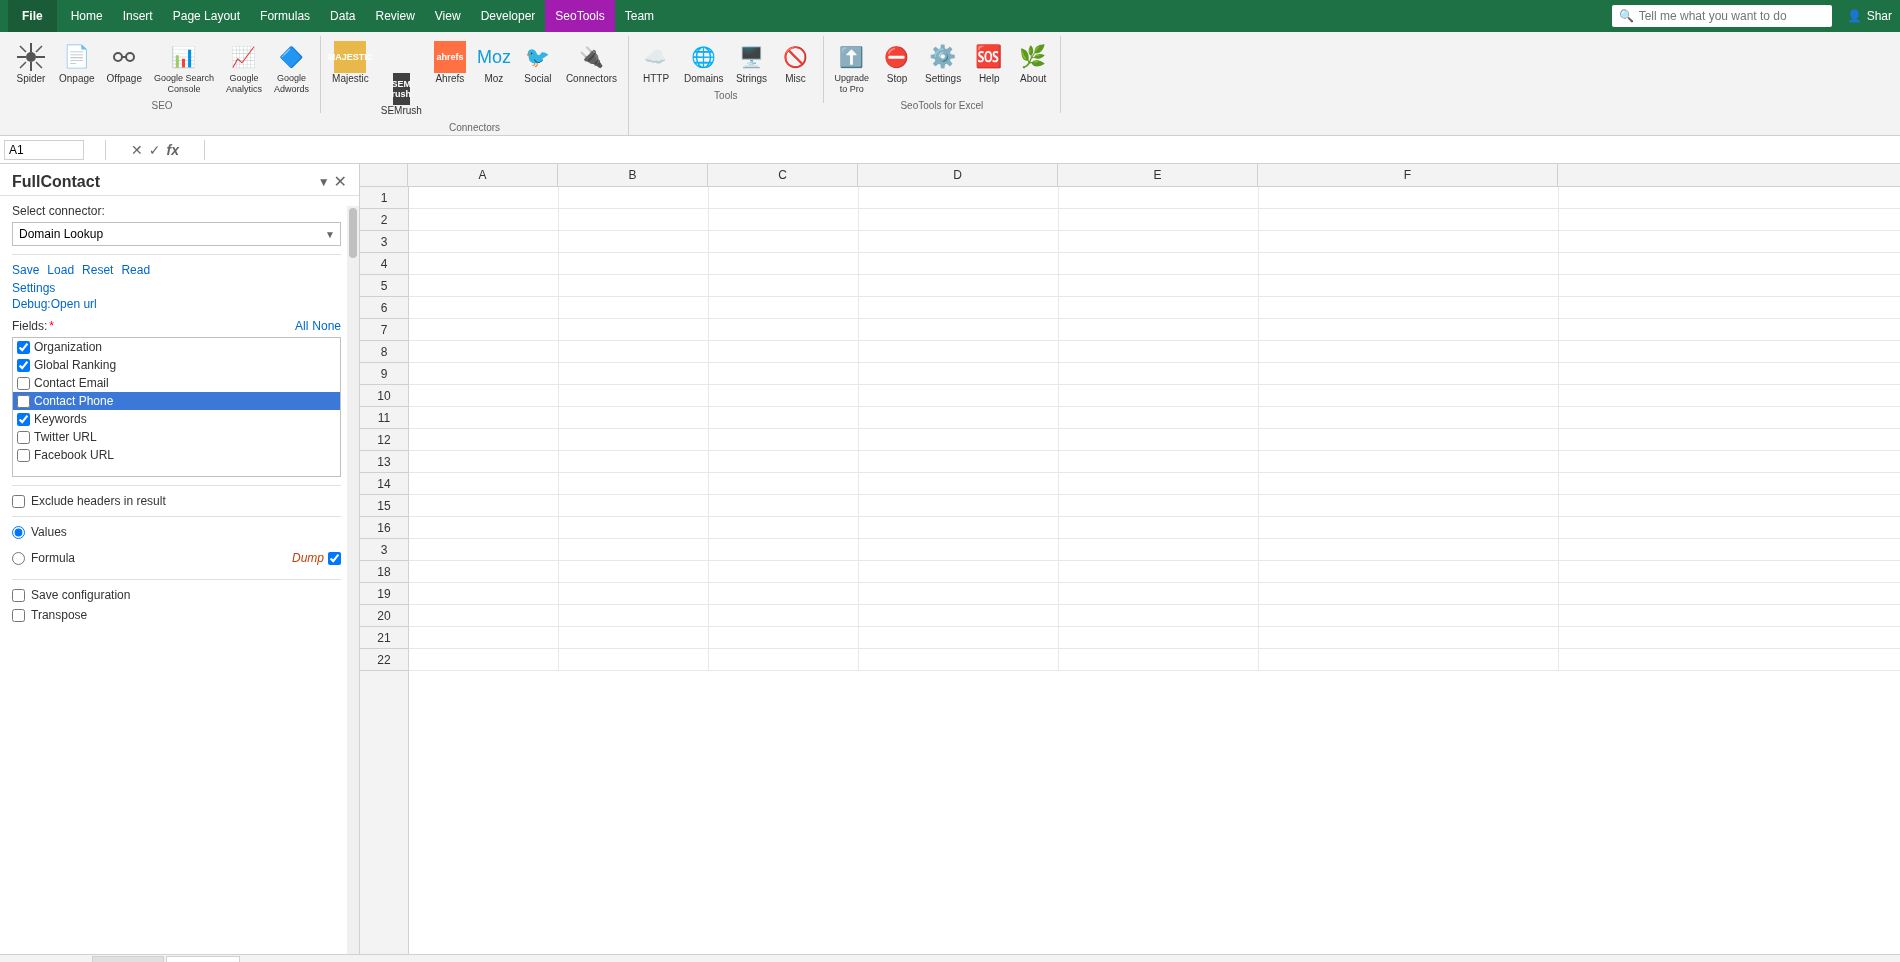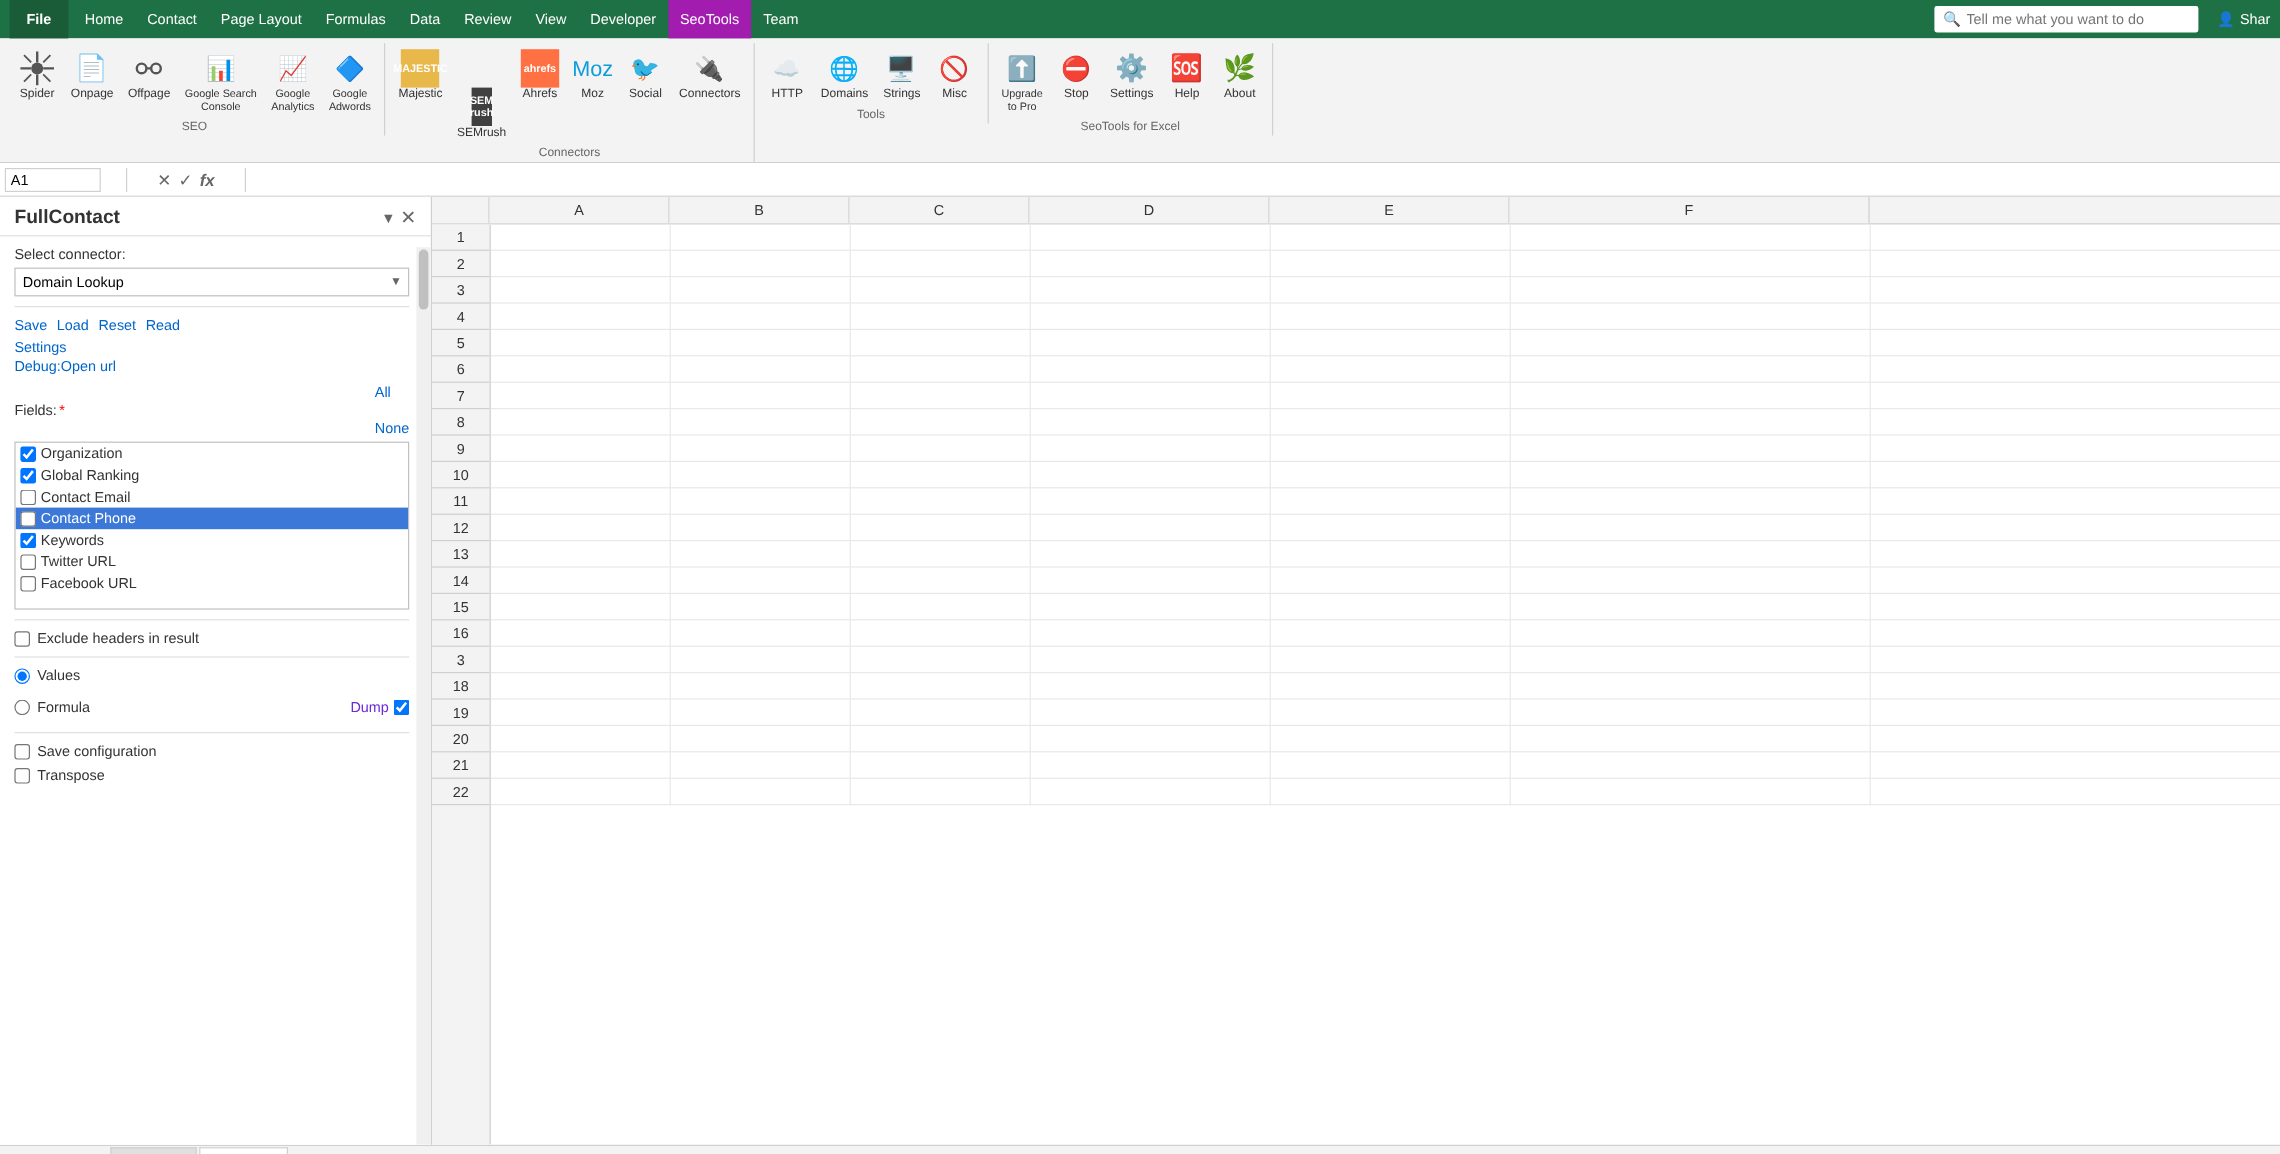--- a/index.html
+++ b/index.html
@@ -46,42 +46,42 @@
     .connector-select { width: 100%; padding: 4px 6px; border: 1px solid #c0c0c0; background: white; font-size: 12px; cursor: pointer; appearance: none; -webkit-appearance: none; position: relative; }
     .select-wrapper { position: relative; }
     .select-wrapper::after { content: '▼'; position: absolute; right: 6px; top: 50%; transform: translateY(-50%); font-size: 10px; color: #666; pointer-events: none; }
     .action-links { display: flex; gap: 8px; margin: 8px 0 4px 0; }
     .action-link { color: #0066cc; text-decoration: none; font-size: 12px; cursor: pointer; }
     .settings-link { color: #0066cc; text-decoration: none; font-size: 12px; cursor: pointer; display: block; margin-bottom: 2px; }
     .debug-link { color: #0066cc; text-decoration: none; font-size: 12px; cursor: pointer; display: block; margin-bottom: 8px; }
     .required { color: red; margin-left: 2px; }
     .domain-input { width: 100%; border: 1px solid #999; padding: 3px 4px; font-size: 12px; margin-bottom: 8px; outline: none; }
     .fields-header { display: flex; align-items: center; justify-content: space-between; margin-bottom: 4px; }
-    .fields-links { display: flex; gap: 16px; flex-direction: column; }
+    .fields-links { display: flex; gap: 4px; }
     .fields-link { color: #0066cc; font-size: 12px; cursor: pointer; text-decoration: none; }
     .fields-list { border: 1px solid #c0c0c0; height: 140px; overflow-y: auto; background: white; position: relative; }
     .fields-list-inner { padding: 0; }
     .field-item { display: flex; align-items: center; padding: 2px 4px; font-size: 12px; color: #333; cursor: pointer; gap: 4px; }
     .field-item.selected { background: #3c78d8; color: white; }
     .field-item input[type="checkbox"] { margin: 0; cursor: pointer; width: 13px; height: 13px; }
     .field-item.selected input[type="checkbox"] { accent-color: white; }
 
     .separator { height: 1px; background: #e0e0e0; margin: 8px 0; }
 
     .checkbox-row { display: flex; align-items: center; gap: 6px; margin: 6px 0; }
     .checkbox-row input[type="checkbox"] { width: 13px; height: 13px; cursor: pointer; }
     .checkbox-label { font-size: 12px; color: #333; }
 
     .radio-row { display: flex; align-items: center; gap: 6px; margin: 6px 0; }
     .radio-row input[type="radio"] { cursor: pointer; }
     .radio-label { font-size: 12px; color: #333; }
 
     .formula-row { display: flex; align-items: center; justify-content: space-between; margin: 4px 0; }
     .dump-row { display: flex; align-items: center; gap: 4px; }
-    .dump-label { font-size: 12px; color: #6d28d9; }
+    .dump-label { font-size: 12px; color: #c2410c; font-style: italic; }
     .dump-check { width: 13px; height: 13px; cursor: pointer; }
 
     
     .spreadsheet { flex: 1; display: flex; flex-direction: column; overflow: hidden; }
     .col-headers { display: flex; background: #f3f3f3; border-bottom: 1px solid #d0d0d0; }
     .row-header-spacer { width: 48px; min-width: 48px; border-right: 1px solid #d0d0d0; background: #f3f3f3; height: 22px; }
     .col-header { width: 120px; min-width: 120px; height: 22px; border-right: 1px solid #d0d0d0; display: flex; align-items: center; justify-content: center; font-size: 12px; color: #333; background: #f3f3f3; cursor: pointer; }
     .spreadsheet-body { flex: 1; overflow: auto; display: flex; }
     .row-headers { display: flex; flex-direction: column; background: #f3f3f3; border-right: 1px solid #d0d0d0; }
     .row-header { width: 48px; height: 22px; border-bottom: 1px solid #d0d0d0; display: flex; align-items: center; justify-content: center; font-size: 12px; color: #333; cursor: pointer; }
@@ -110,21 +110,21 @@
     .sidebar-body::-webkit-scrollbar-track { background: #f0f0f0; }
     .sidebar-body::-webkit-scrollbar-thumb { background: #c0c0c0; border-radius: 4px; }
   </style>
 </head>
 <body>
 
 <div class="title-bar">
   <button class="file-btn">File</button>
   <div class="menu-items">
     <span class="menu-item">Home</span>
-    <span class="menu-item">Contact</span>
+    <span class="menu-item">Insert</span>
     <span class="menu-item">Page Layout</span>
     <span class="menu-item">Formulas</span>
     <span class="menu-item">Data</span>
     <span class="menu-item">Review</span>
     <span class="menu-item">View</span>
     <span class="menu-item">Developer</span>
     <span class="menu-item" style="background:#a21caf;">SeoTools</span>
     <span class="menu-item">Team</span>
   </div>
   <div class="search-box">

